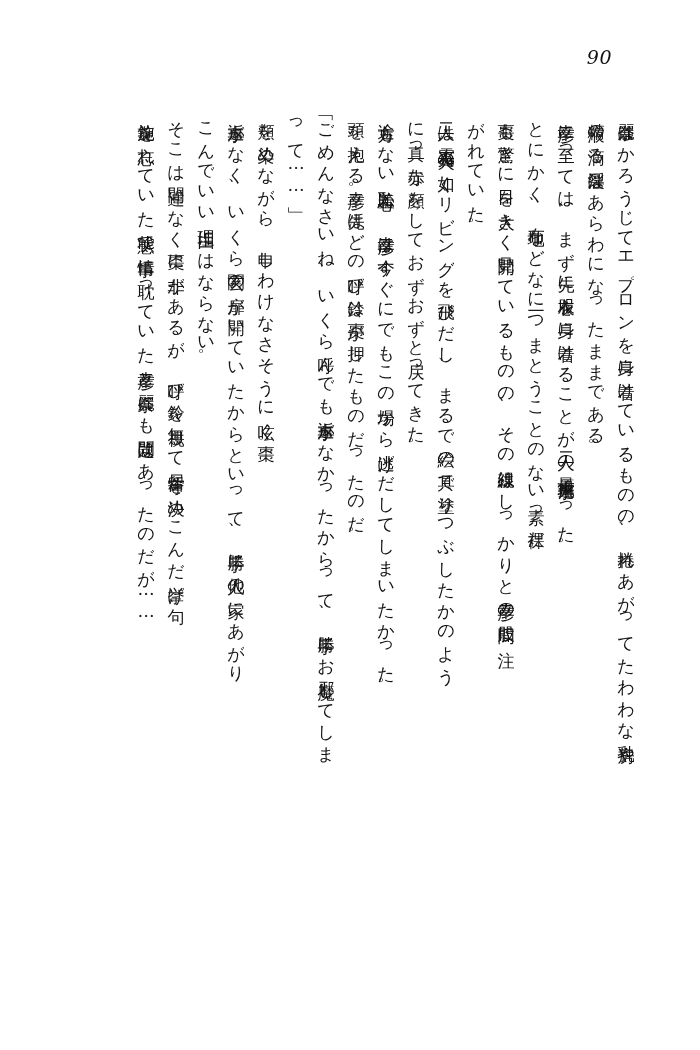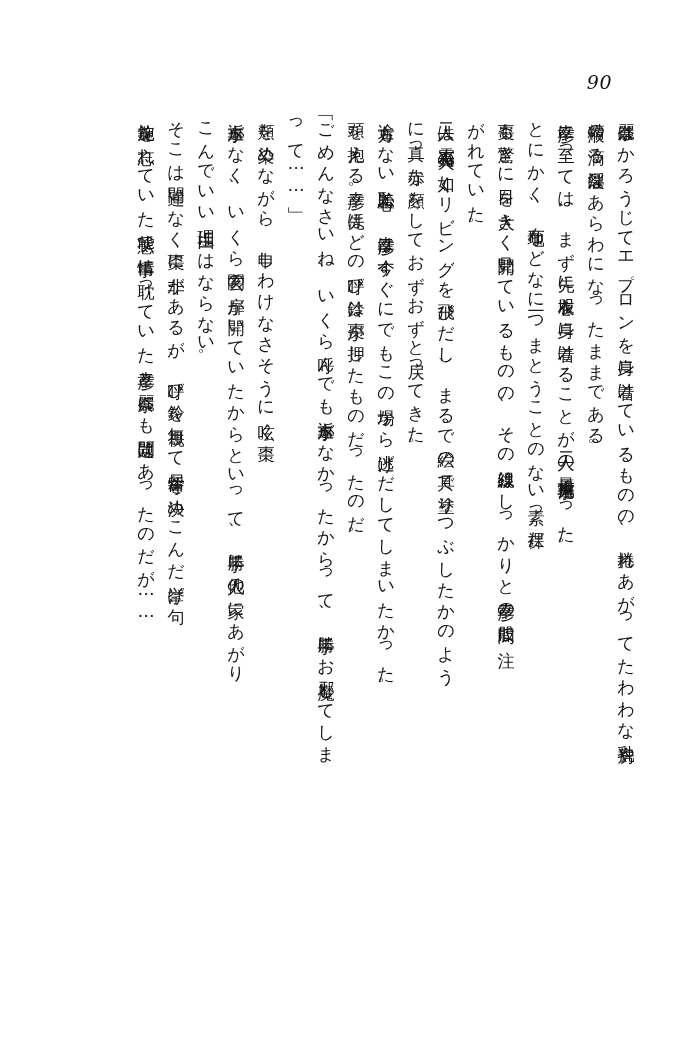--- a/index.html
+++ b/index.html
@@ -19,21 +19,21 @@
     position: relative;
     width: 700px;
     height: 1050px;
     background: #ffffff;
     box-sizing: border-box;
   }
 
   
   .page-number {
     position: absolute;
-    top: 71px;
+    top: 46px;
     right: 88px;
     font-size: 19px;
     font-family: "DejaVu Serif", "Liberation Serif", serif;
     font-style: italic;
     color: #111;
     letter-spacing: 0.5px;
   }
 
   
   .text-block {

